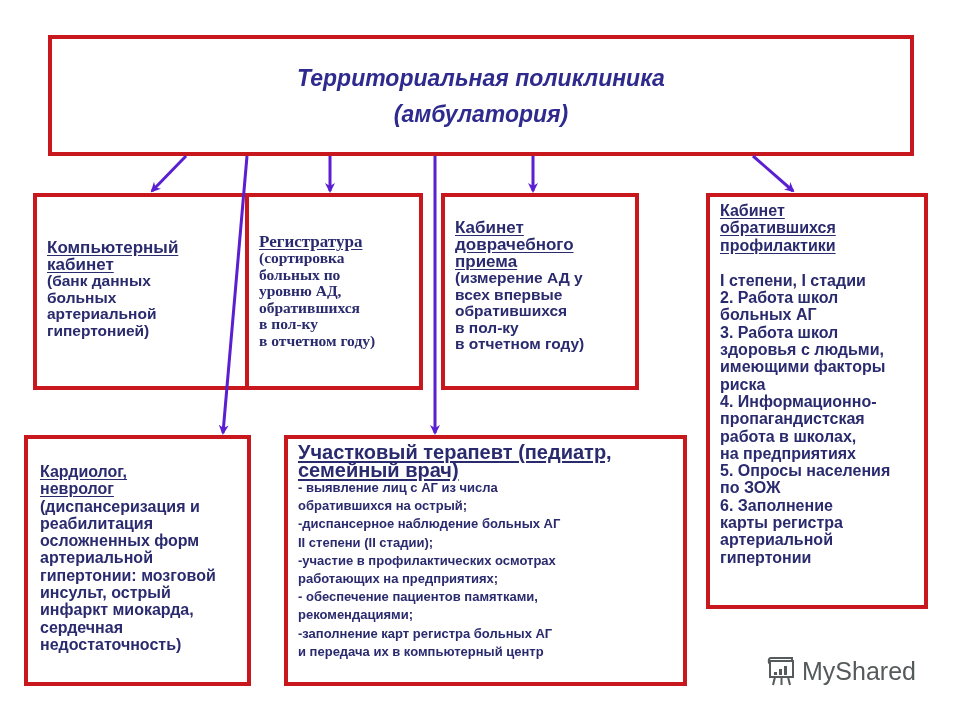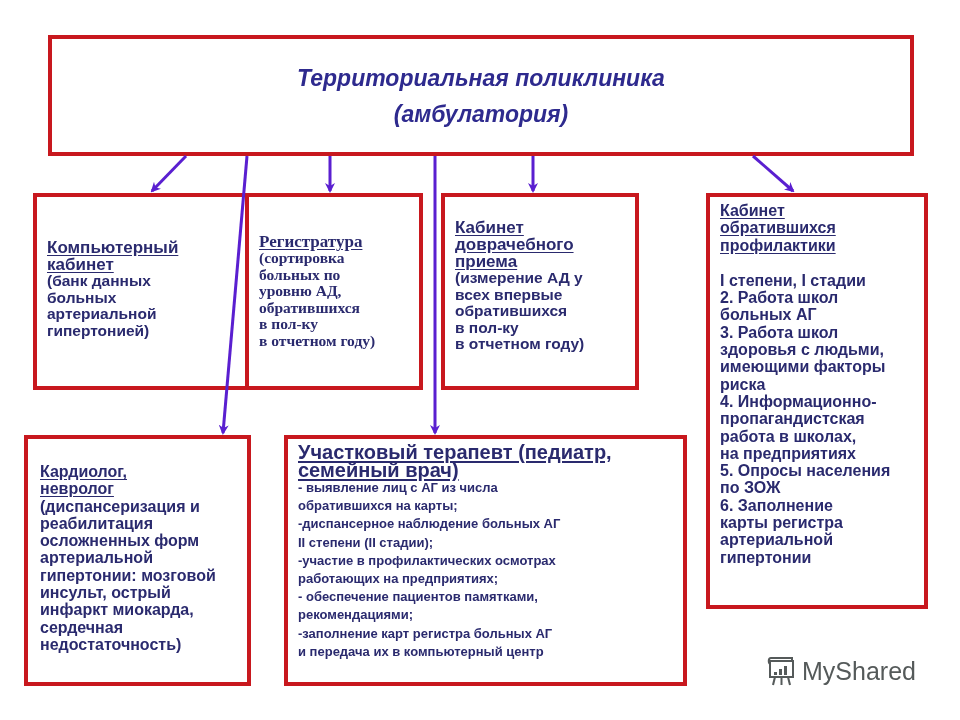--- a/index.html
+++ b/index.html
@@ -129,21 +129,21 @@
   <span class="t">инсульт, острый</span>
   <span class="t">инфаркт миокарда,</span>
   <span class="t">сердечная</span>
   <span class="t">недостаточность)</span>
 </div>
 
 <div class="box" id="b6">
   <span class="h u">Участковый терапевт (педиатр,</span>
   <span class="h u">семейный врач)</span>
   <span class="t">- выявление лиц с АГ из числа</span>
-  <span class="t">обратившихся на карты;</span>
+  <span class="t">обратившихся на острый;</span>
   <span class="t">-диспансерное наблюдение больных АГ</span>
   <span class="t">II степени (II стадии);</span>
   <span class="t">-участие в профилактических осмотрах</span>
   <span class="t">работающих на предприятиях;</span>
   <span class="t">- обеспечение  пациентов памятками,</span>
   <span class="t">рекомендациями;</span>
   <span class="t">-заполнение карт регистра больных АГ</span>
   <span class="t">и передача их в компьютерный центр</span>
 </div>
 

